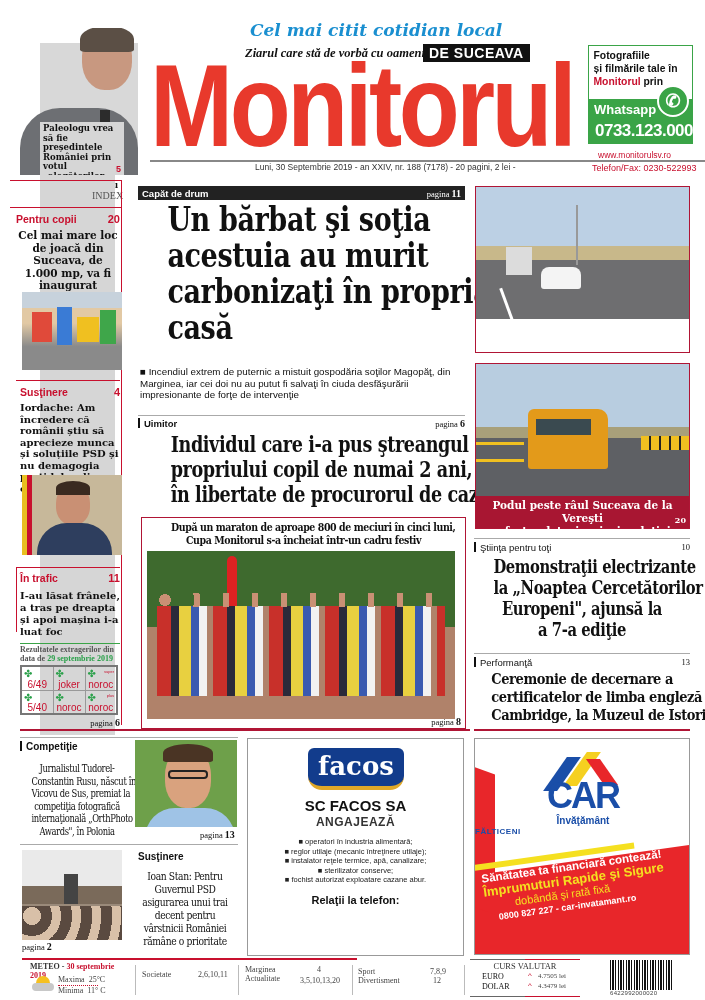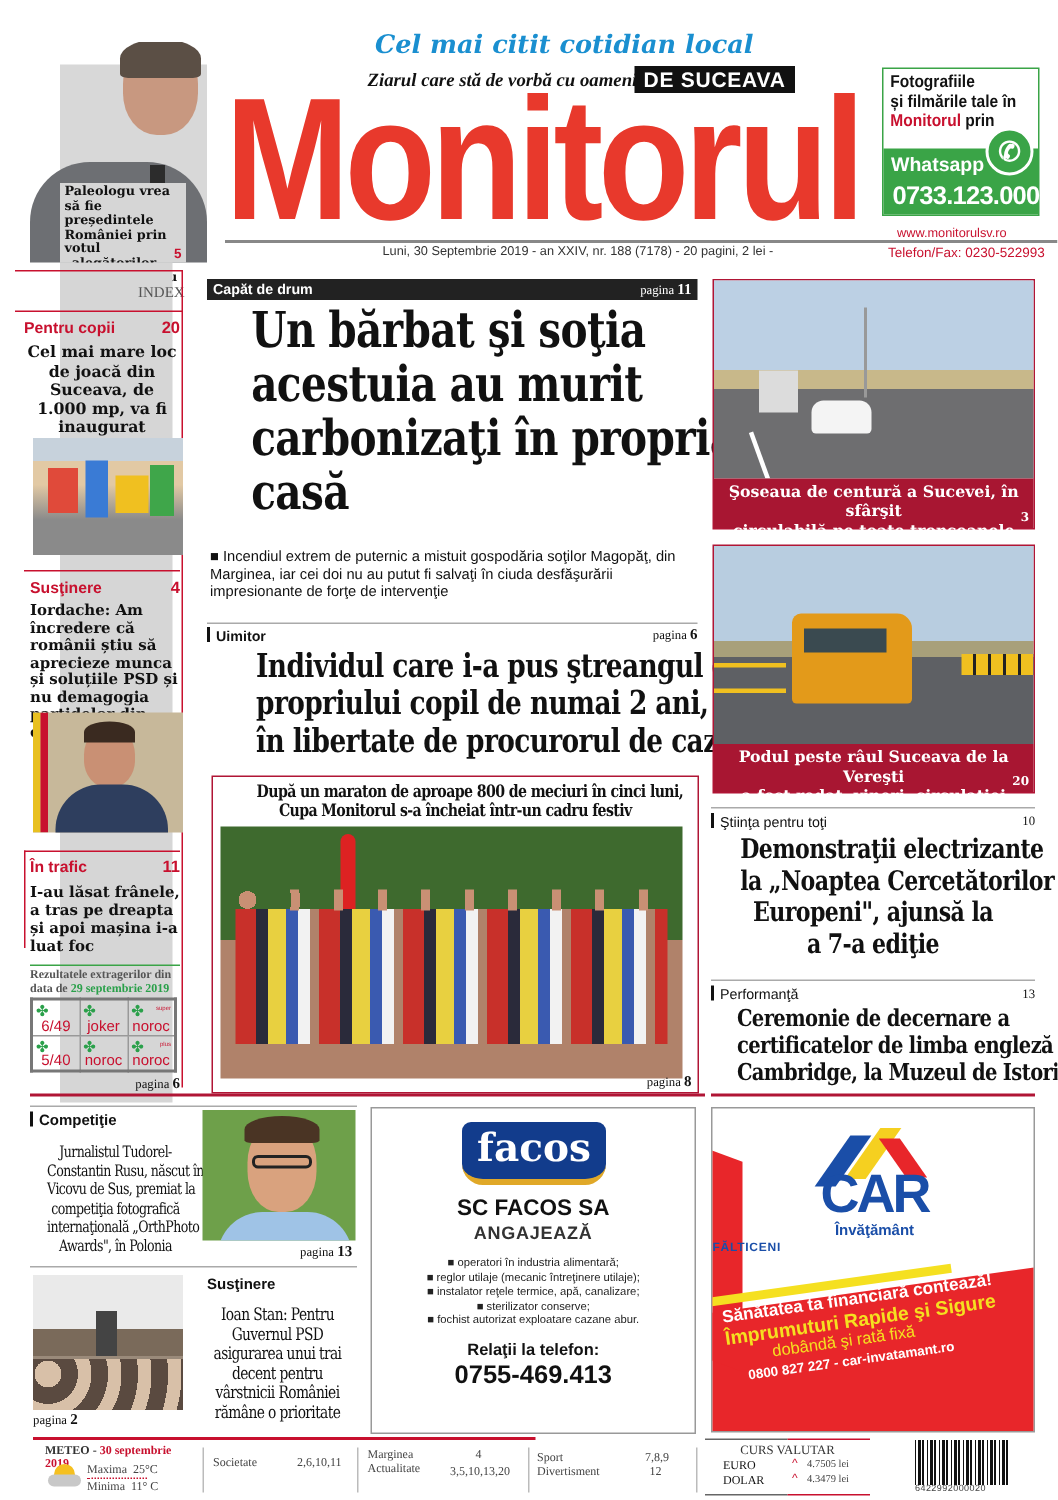--- a/index.html
+++ b/index.html
@@ -188,25 +188,20 @@
   <div class="abs pg" style="right:4px;bottom:1px"><span>pagina</span> <b>8</b></div>
 </div>
 
 <div class="abs redbox" style="left:475px;top:186px;width:215px;height:167px">
   <div class="abs photo" style="left:0;top:0;width:213px;height:132px;background:linear-gradient(#bcd0e4 0 45%,#c8b88a 45% 55%,#6e6e70 55%)">
     <div class="abs" style="left:65px;top:80px;width:40px;height:22px;background:#f4f4f4;border-radius:8px 8px 3px 3px"></div>
     <div class="abs" style="left:30px;top:60px;width:26px;height:28px;background:#dcdcdc"></div>
     <div class="abs" style="left:100px;top:18px;width:2px;height:60px;background:#999"></div>
     <div class="abs" style="left:30px;top:100px;width:3px;height:40px;background:#fff;transform:rotate(-20deg)"></div>
   </div>
-  <div class="abs caption" style="left:0;top:132px;width:213px;height:33px;padding-top:3px">
-    <div>Şoseaua de centură a Sucevei, în sfârşit</div>
-    <div>circulabilă pe toate tronsoanele</div>
-    <span class="abs" style="right:3px;bottom:1px;font-size:8px">3</span>
-  </div>
 </div>
 
 <div class="abs redbox" style="left:475px;top:363px;width:215px;height:166px">
   <div class="abs photo" style="left:0;top:0;width:213px;height:132px;background:linear-gradient(#b8cde0 0 48%,#a8a07a 48% 56%,#5e6064 56%)">
     <div class="abs" style="left:52px;top:45px;width:80px;height:60px;background:#e39a1a;border-radius:6px 10px 3px 3px"></div>
     <div class="abs" style="left:60px;top:55px;width:55px;height:16px;background:#3a4a50"></div>
     <div class="abs" style="left:0;top:78px;width:48px;height:20px;border-top:3px solid #f0c020;border-bottom:3px solid #f0c020"></div>
     <div class="abs" style="left:165px;top:72px;width:48px;height:14px;background:repeating-linear-gradient(90deg,#f0c020 0 8px,#222 8px 10px)"></div>
   </div>
   <div class="abs caption" style="left:0;top:132px;width:213px;height:32px;padding-top:3px">
@@ -287,21 +282,20 @@
   <div class="abs" style="left:0;top:76px;width:215px;text-align:center;font-weight:bold;font-size:12px;color:#333;letter-spacing:0.5px">ANGAJEAZĂ</div>
   <div class="abs" style="left:0;top:58px;width:215px;text-align:center;font-weight:bold;font-size:15px">SC FACOS SA</div>
   <div class="abs" style="left:0;top:98px;width:215px;text-align:center;font-size:7.5px;line-height:9.5px;color:#222">
     <div>■ operatori în industria alimentară;</div>
     <div>■ reglor utilaje (mecanic întreţinere utilaje);</div>
     <div>■ instalator reţele termice, apă, canalizare;</div>
     <div>■ sterilizator conserve;</div>
     <div>■ fochist autorizat exploatare cazane abur.</div>
   </div>
   <div class="abs" style="left:0;top:155px;width:215px;text-align:center;font-weight:bold;font-size:11px">Relaţii la telefon:</div>
-  <div class="abs" style="left:0;top:168px;width:215px;text-align:center;font-weight:bold;font-size:17px">0755-469.413</div>
 </div>
 
 <div class="abs photo" style="left:474px;top:738px;width:216px;height:217px;border:1px solid #999;background:#fff">
   <div class="abs" style="left:-30px;top:120px;width:300px;height:160px;background:#e8262a;transform:rotate(-8deg)"></div>
   <div class="abs" style="left:-10px;top:30px;width:30px;height:140px;background:#e8262a;transform:skewY(20deg)"></div>
   <div class="abs" style="left:-20px;top:116px;width:180px;height:6px;background:#f5e020;transform:rotate(-8deg)"></div>
   <div class="abs" style="left:80px;top:8px;width:70px;height:35px">
     <div class="abs" style="left:0;top:10px;width:14px;height:34px;background:#1a4ea8;transform:skewX(-35deg) rotate(0deg)"></div>
     <div class="abs" style="left:20px;top:5px;width:14px;height:34px;background:#f5d020;transform:skewX(-35deg)"></div>
     <div class="abs" style="left:40px;top:12px;width:14px;height:26px;background:#e8262a;transform:skewX(35deg)"></div>

